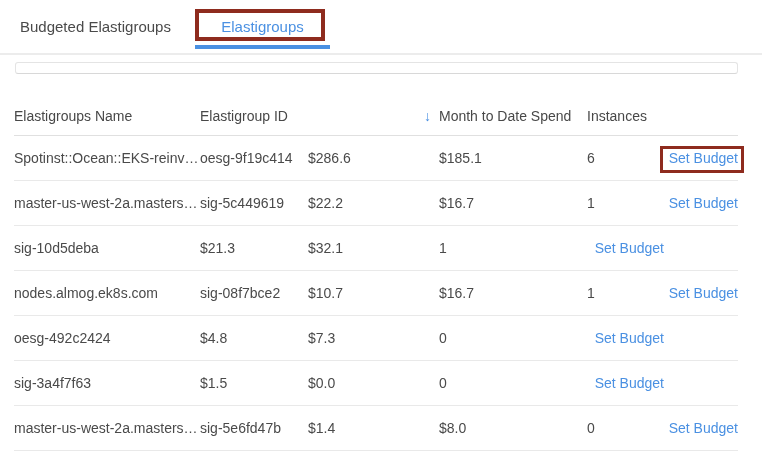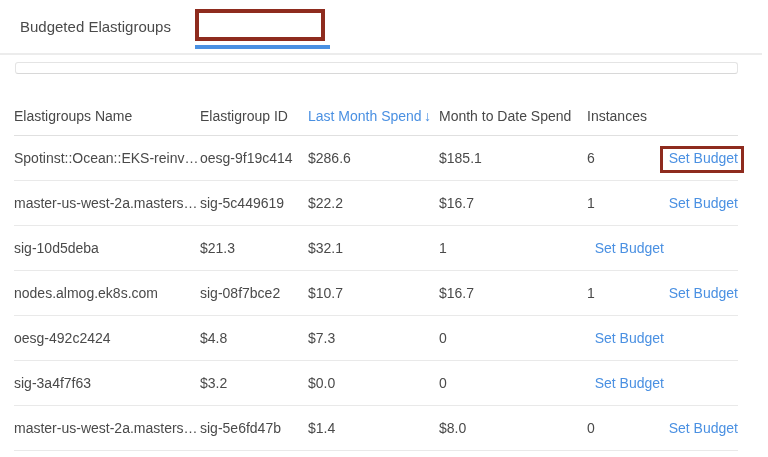--- a/index.html
+++ b/index.html
@@ -44,34 +44,34 @@
   .annotation-setbudget { left:646px; top:50px; width:84px; height:27px;
     border-width:3px; }
 </style>
 </head>
 <body>
 
 <div class="app">
 
   <div class="tab-bar">
     <div class="tab inactive">Budgeted Elastigroups</div>
+    <div class="tab active">Elastigroups</div>
     <div class="tab-underline"></div>
     <div class="tab-bar-line"></div>
     <div class="annotation annotation-tab"></div>
   </div>
 
   <div class="filter-bar" title=""></div>
 
   <div class="table">
 
     <div class="trow thead">
       <div class="th">Elastigroups Name</div>
       <div class="th">Elastigroup ID</div>
       <div class="th th-sorted">
-        <span>Last Month Spend</span>
         <span class="sort-arrow">↓</span>
       </div>
       <div class="th">Month to Date Spend</div>
       <div class="th">Instances</div>
       <div class="th"></div>
     </div>
 
     <div class="trow row">
       <div class="cell name">Spotinst::Ocean::EKS-reinv…</div>
       <div class="cell">oesg-9f19c414</div>
@@ -110,21 +110,21 @@
     <div class="trow row">
       <div class="cell">oesg-492c2424</div>
       <div class="cell">$4.8</div>
       <div class="cell">$7.3</div>
       <div class="cell">0</div>
       <div class="cell action"><a class="link">Set Budget</a></div>
     </div>
 
     <div class="trow row">
       <div class="cell">sig-3a4f7f63</div>
-      <div class="cell">$3.2</div>
+      <div class="cell">$1.5</div>
       <div class="cell">$0.0</div>
       <div class="cell">0</div>
       <div class="cell action"><a class="link">Set Budget</a></div>
     </div>
 
     <div class="trow row">
       <div class="cell name">master-us-west-2a.masters…</div>
       <div class="cell">sig-5e6fd47b</div>
       <div class="cell">$1.4</div>
       <div class="cell">$8.0</div>

